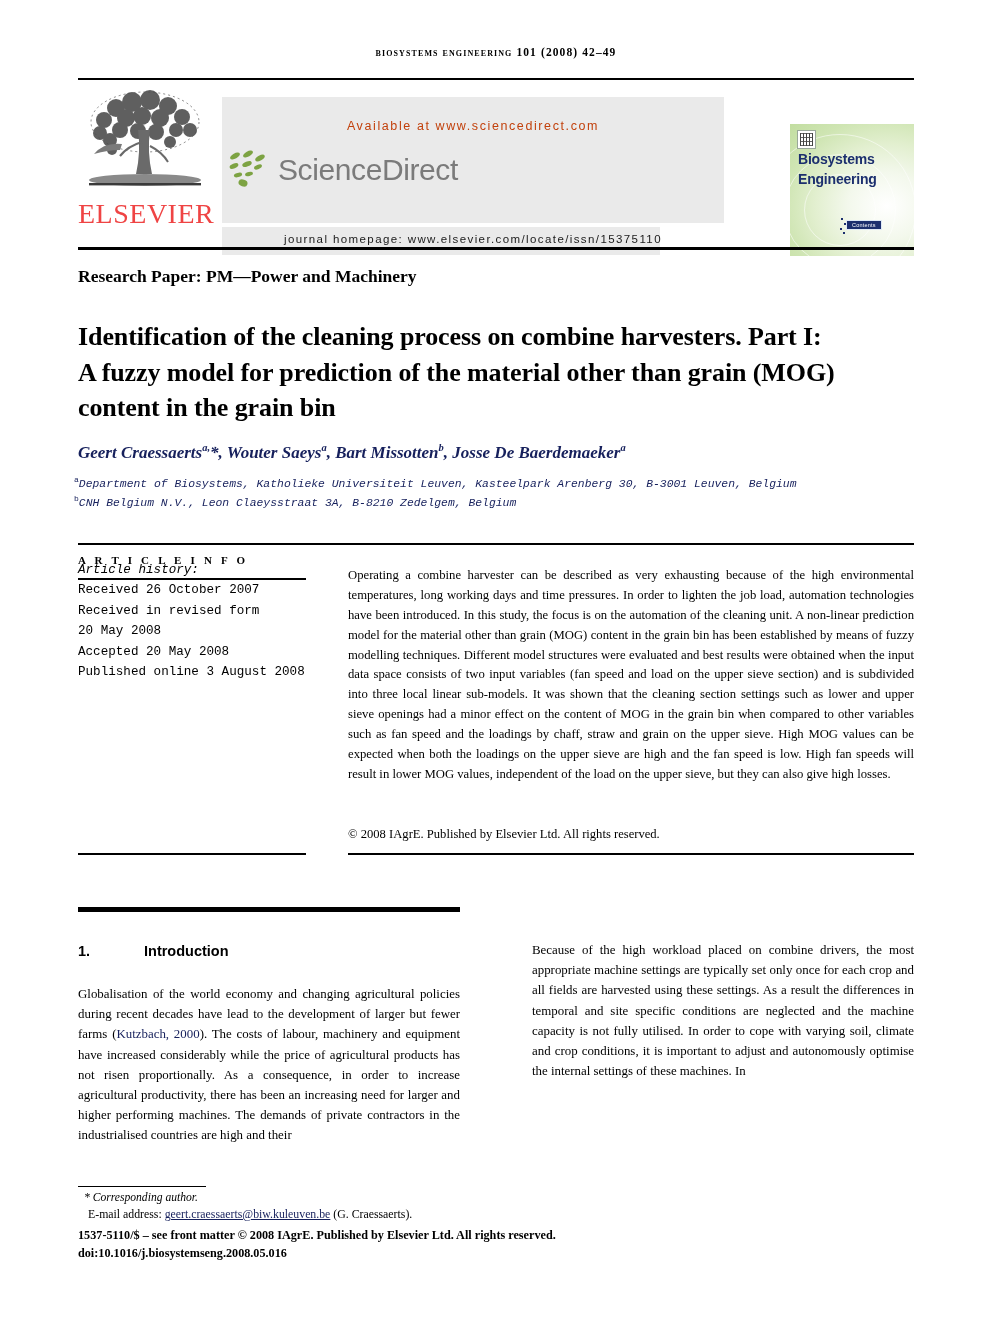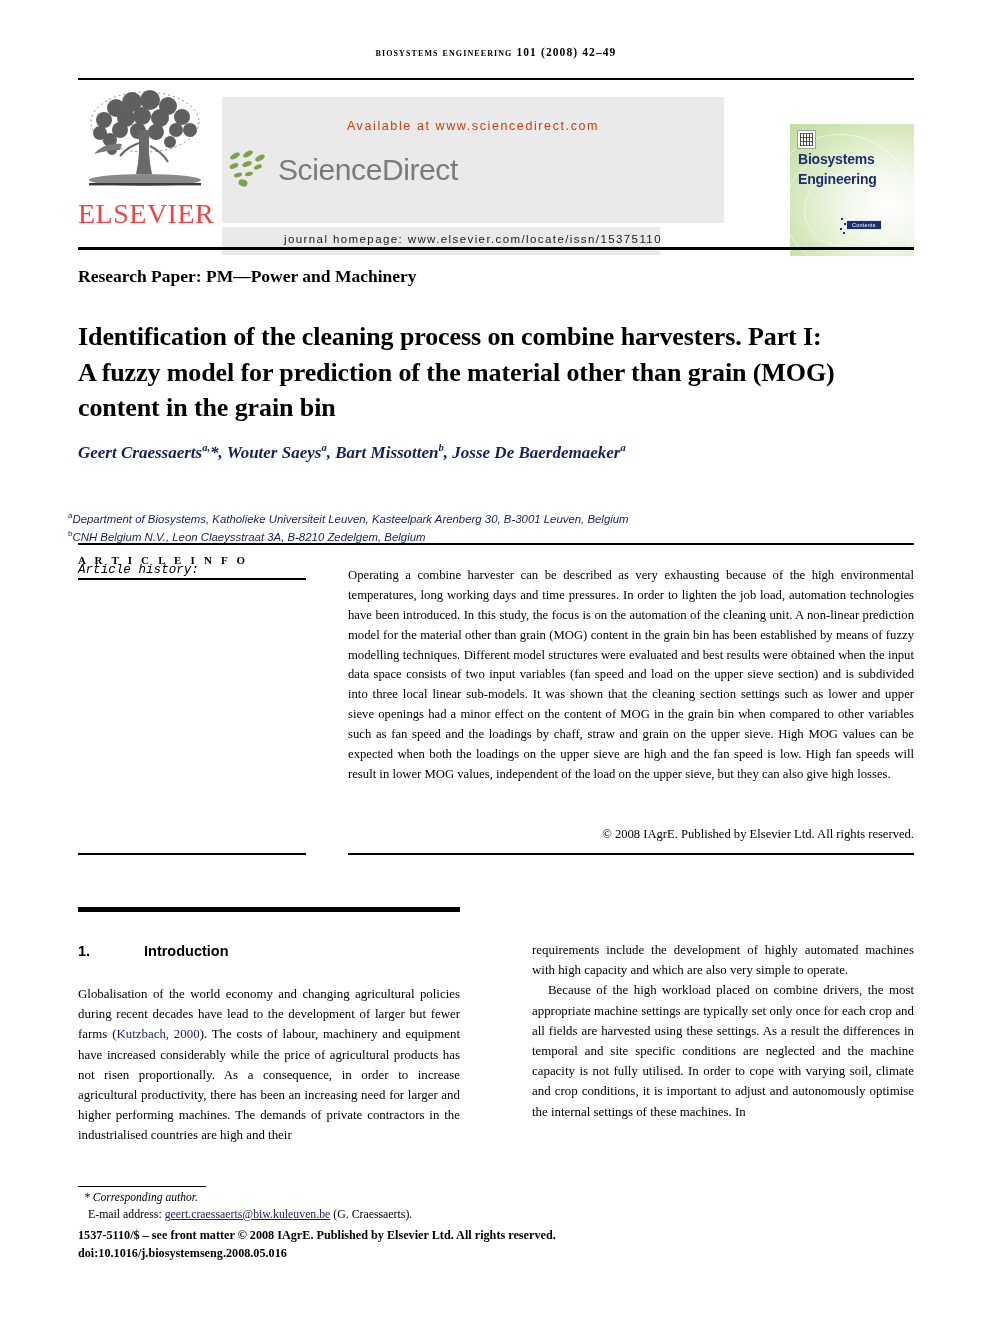--- a/index.html
+++ b/index.html
@@ -215,28 +215,27 @@
     width: 800px;
     font-family: "Liberation Serif", serif;
     font-weight: bold;
     font-style: italic;
     font-size: 17px;
     color: #16205c;
   }
   .authors sup { font-size: 10.5px; font-style: italic; }
   .affil {
     position: absolute;
-    left: 68px; top: 474px;
+    left: 74px; top: 474px;
     width: 800px;
-    font-family: Liberation Sans, sans-serif;
+    font-family: Liberation Mono, monospace;
     font-style: italic;
     font-size: 11.4px;
     line-height: 1.5;
     color: #16205c;
-    margin-top: 36px;
   }
   .affil sup { font-size: 8px; font-style: normal; }
 
   .rule-abs-top {
     position: absolute;
     left: 78px; top: 543px;
     width: 836px; height: 1.6px;
     background: #000;
   }
 
@@ -271,21 +270,21 @@
     width: 566px;
     font-family: "Liberation Serif", serif;
     font-size: 12.7px;
     line-height: 1.565;
     text-align: justify;
   }
   .copyright {
     position: absolute;
     left: 348px; top: 827px;
     width: 566px;
-    text-align: right;
+    text-align: left;
     font-family: "Liberation Serif", serif;
     font-size: 12.6px;
   }
   .rule-abs-bot {
     position: absolute;
     left: 348px; top: 853px;
     width: 566px; height: 1.8px;
     background: #000;
   }
   .rule-info-bot {
@@ -471,33 +470,39 @@
       <div><sup>a</sup>Department of Biosystems, Katholieke Universiteit Leuven, Kasteelpark Arenberg 30, B-3001 Leuven, Belgium</div>
       <div><sup>b</sup>CNH Belgium N.V., Leon Claeysstraat 3A, B-8210 Zedelgem, Belgium</div>
     </div>
 
   <div class="rule-abs-top"></div>
 
   <div class="info-head">A R T I C L E   I N F O</div>
   <div class="rule-info"></div>
   <div class="info-body">
     <div class="hist">Article history:</div>
+    <div>
+        <div>Received 26 October 2007</div>
+        <div>Received in revised form</div>
+        <div>20 May 2008</div>
+        <div>Accepted 20 May 2008</div>
+        <div>Published online 3 August 2008</div>
+      </div>
   </div>
 
   <div class="abstract">Operating a combine harvester can be described as very exhausting because of the high environmental temperatures, long working days and time pressures. In order to lighten the job load, automation technologies have been introduced. In this study, the focus is on the automation of the cleaning unit. A non-linear prediction model for the material other than grain (MOG) content in the grain bin has been established by means of fuzzy modelling techniques. Different model structures were evaluated and best results were obtained when the input data space consists of two input variables (fan speed and load on the upper sieve section) and is subdivided into three local linear sub-models. It was shown that the cleaning section settings such as lower and upper sieve openings had a minor effect on the content of MOG in the grain bin when compared to other variables such as fan speed and the loadings by chaff, straw and grain on the upper sieve. High MOG values can be expected when both the loadings on the upper sieve are high and the fan speed is low. High fan speeds will result in lower MOG values, independent of the load on the upper sieve, but they can also give high losses.</div>
   <div class="copyright">© 2008 IAgrE. Published by Elsevier Ltd. All rights reserved.</div>
   <div class="rule-info-bot"></div>
   <div class="rule-abs-bot"></div>
   <div class="rule-body"></div>
 
   <div class="sec-num">1.</div>
   <div class="sec-title">Introduction</div>
   <div class="col-left">Globalisation of the world economy and changing agricultural policies during recent decades have lead to the development of larger but fewer farms (<span class="cite">Kutzbach, 2000</span>). The costs of labour, machinery and equipment have increased considerably while the price of agricultural products has not risen proportionally. As a consequence, in order to increase agricultural productivity, there has been an increasing need for larger and higher performing machines. The demands of private contractors in the industrialised countries are high and their</div>
   <div class="col-right">
-    <p>requirements include the development of highly automated machines with high capacity and which are also very simple to operate.</p>
     <p>Because of the high workload placed on combine drivers, the most appropriate machine settings are typically set only once for each crop and all fields are harvested using these settings. As a result the differences in temporal and site specific conditions are neglected and the machine capacity is not fully utilised. In order to cope with varying soil, climate and crop conditions, it is important to adjust and autonomously optimise the internal settings of these machines. In</p>
   </div>
 
   <div class="rule-foot"></div>
   <div class="foot-corresp">* Corresponding author.</div>
   <div class="foot-email">
     <span>E-mail address:</span>
     <span class="mail">geert.craessaerts@biw.kuleuven.be</span>
     <span>(G. Craessaerts).</span>
   </div>

